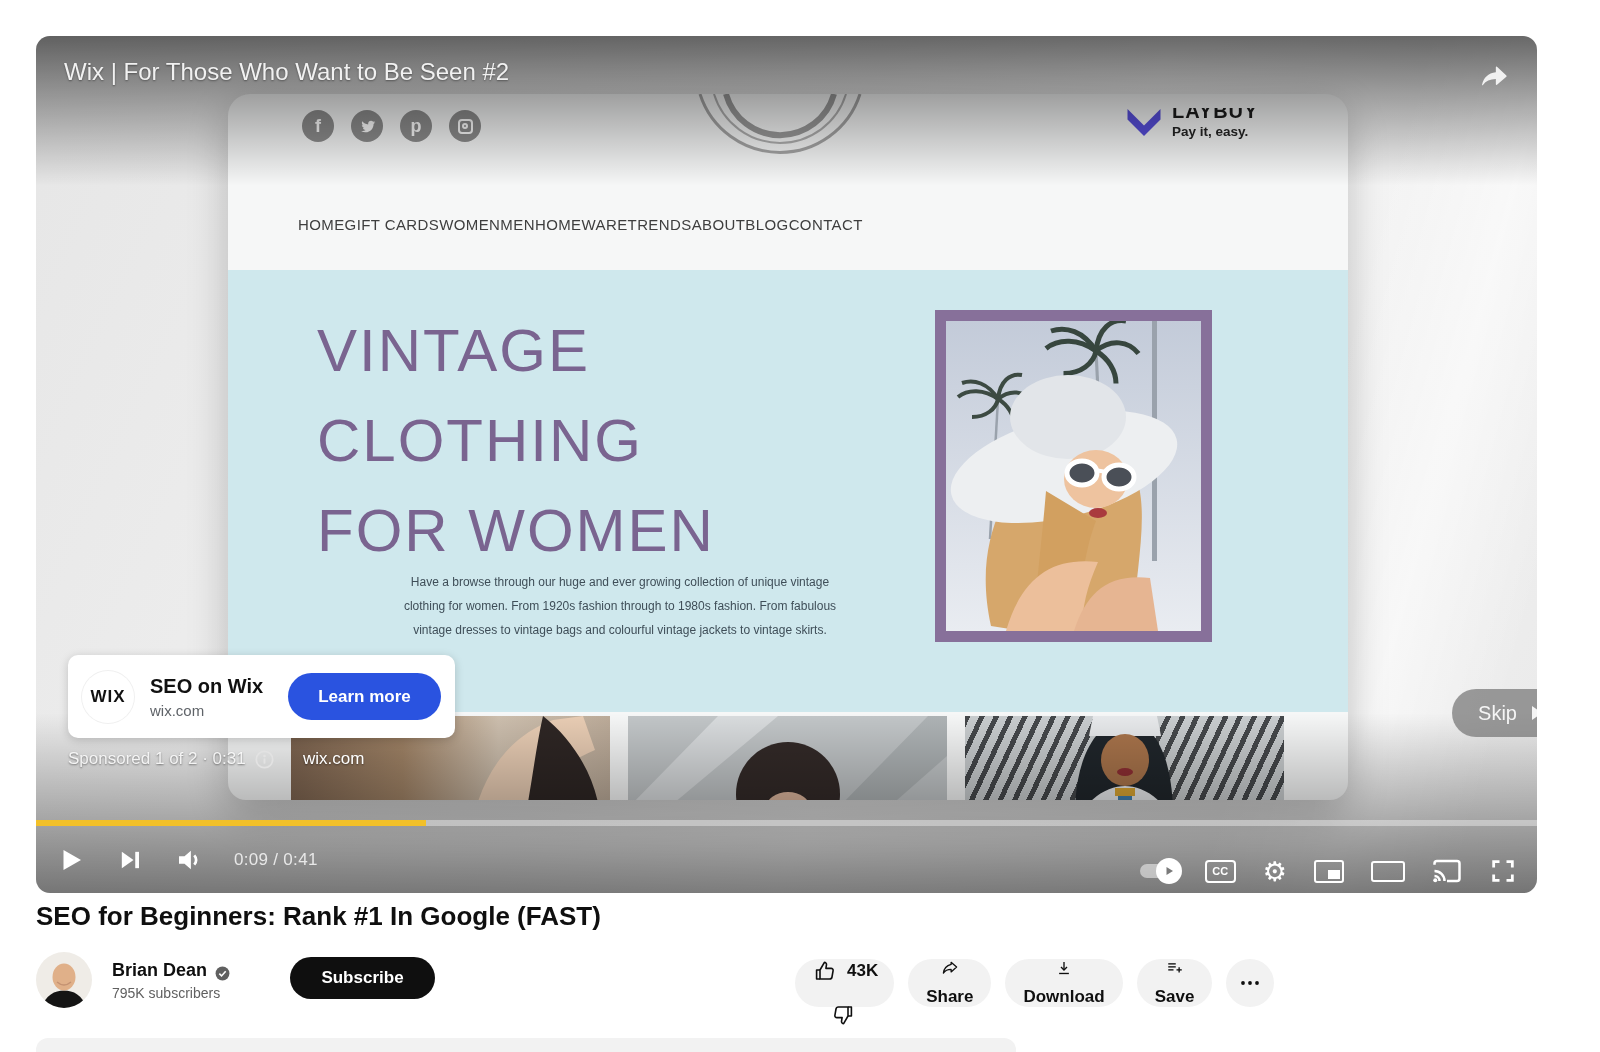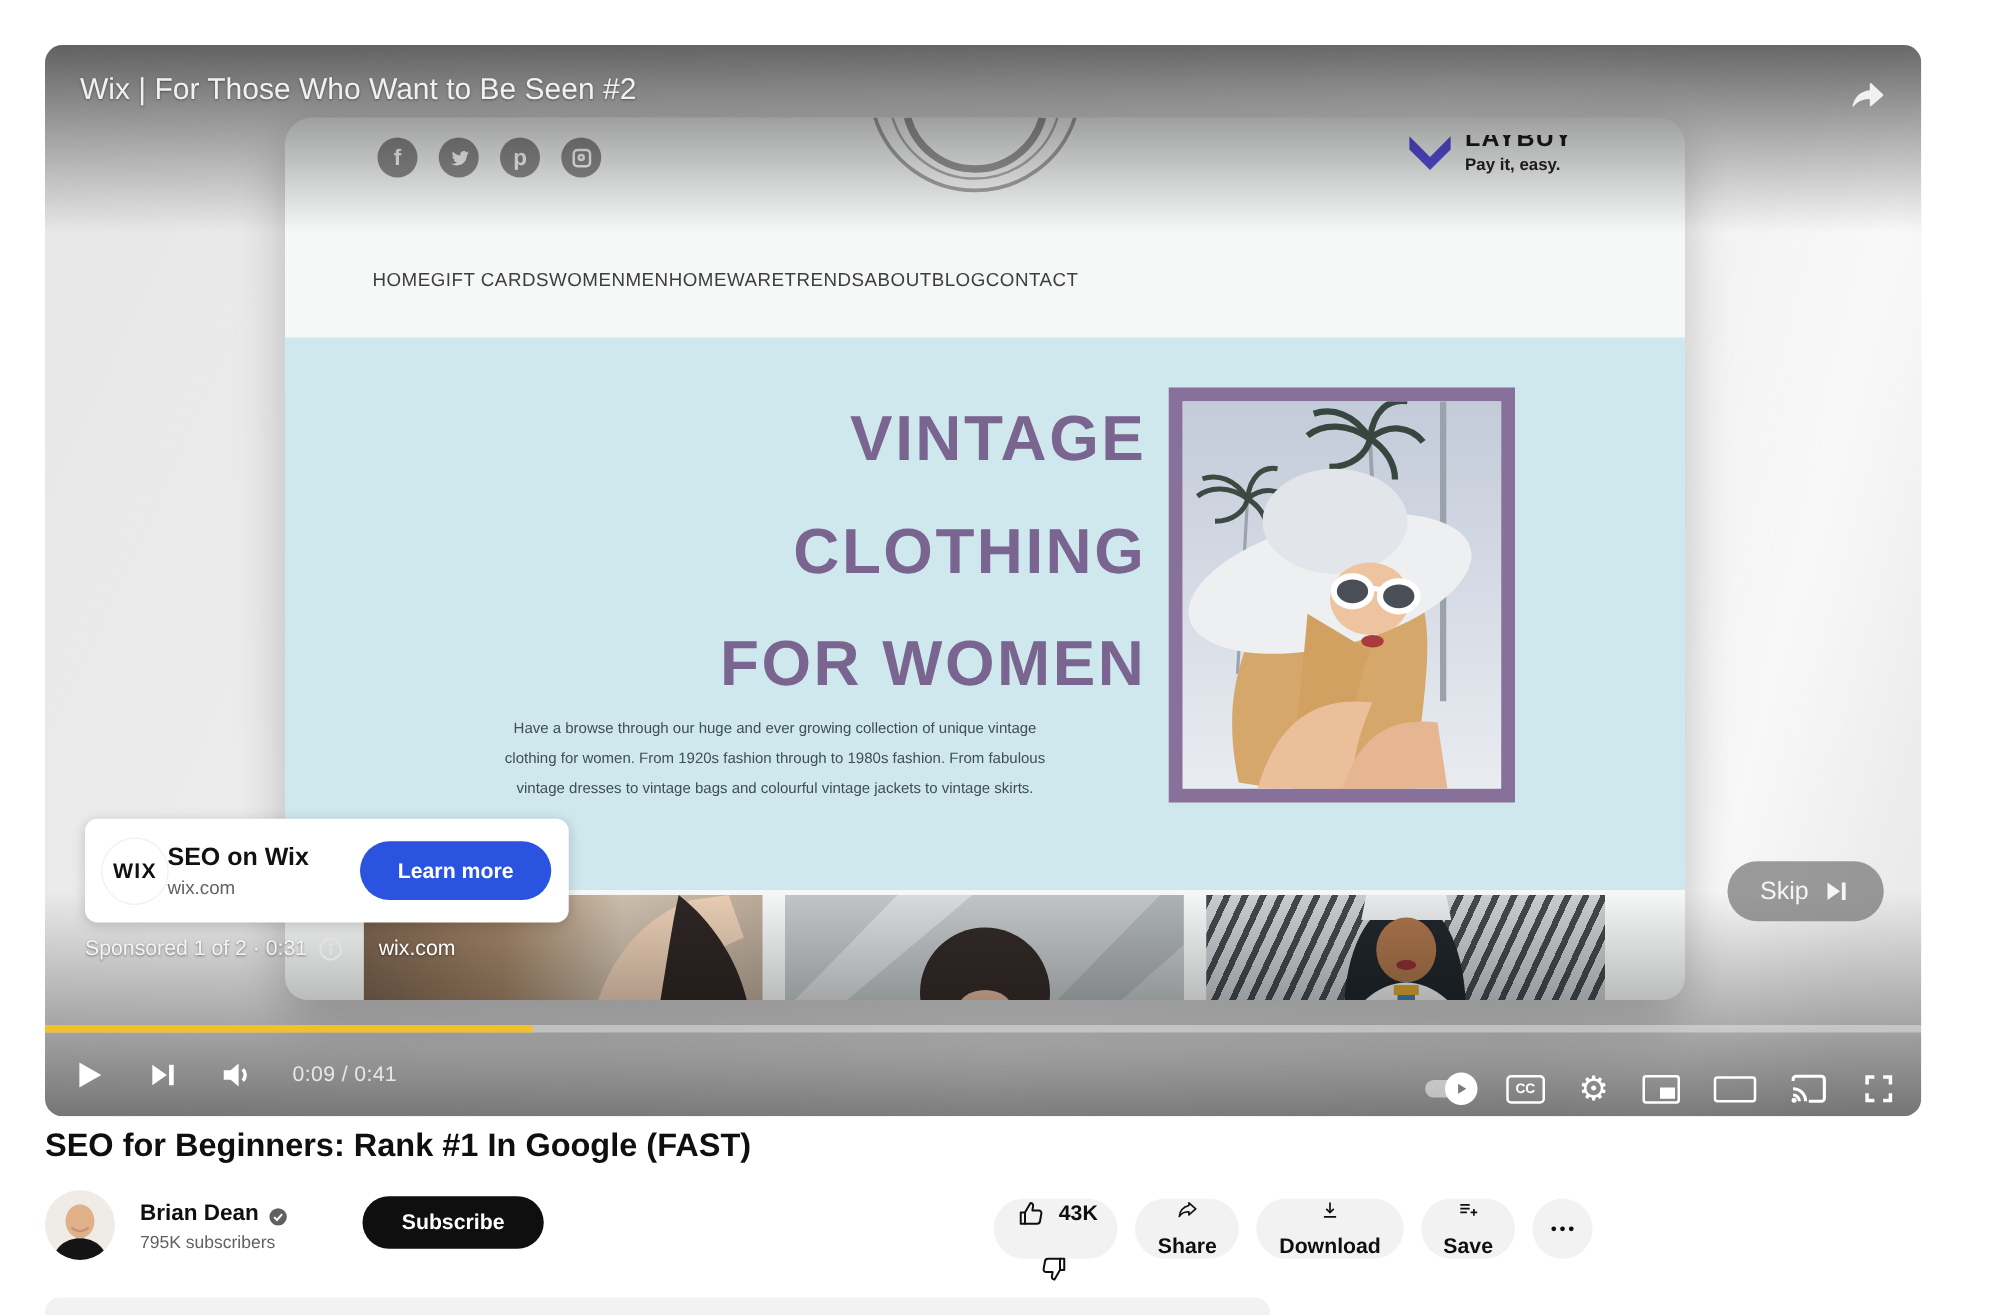--- a/index.html
+++ b/index.html
@@ -29,22 +29,22 @@
   .laybuy { position:absolute; left:898px; top:14px; display:flex; gap:10px; }
   .laybuy-chevron { width:36px; height:32px; }
   .laybuy-brand-clip { height:14px; overflow:hidden; }
   .laybuy-brand { display:block; font-size:20px; font-weight:bold; letter-spacing:1px;
                   color:#1c1c1c; transform:translateY(-8px); }
   .laybuy-tagline { font-size:13.5px; font-weight:bold; color:#242424; margin-top:2px; }
   .nav { position:absolute; left:70px; right:70px; top:122px; display:flex;
          justify-content:flex-start; font-size:15px; color:#3e3e3e; letter-spacing:.4px; }
   .nav span { cursor:default; }
   .hero { position:absolute; left:0; right:0; top:176px; height:442px; background:#cfe8ed; }
-  .hero-title { position:absolute; left:89px; width:600px; top:36px; text-align:right;
-                color:#7a6490; font-size:51px; font-weight:bold; letter-spacing:2px; line-height:90px; }
+  .hero-title { position:absolute; left:89px; width:600px; top:36px; text-align:left;
+                color:#7a6490; font-size:60px; font-weight:normal; letter-spacing:2px; line-height:90px; }
   .hero-para { position:absolute; left:128px; width:528px; top:300px; text-align:center;
                color:#3f4e58; font-size:12px; line-height:24px; }
   .hero-frame { position:absolute; left:707px; top:40px; width:277px; height:332px;
                 border:11px solid #87709a; background:#d5dbe5; overflow:hidden; }
   .thumb { position:absolute; top:622px; width:319px; height:92px; overflow:hidden; background:#b9b9b9; }
   .thumb-1 { left:63px; } .thumb-2 { left:400px; } .thumb-3 { left:737px;
              background:repeating-linear-gradient(115deg,#45484b 0 5px,#c9cdcf 5px 13px); }
 
   
   .top-grad { position:absolute; left:0; right:0; top:0; height:150px; pointer-events:none;
@@ -55,32 +55,32 @@
                    text-shadow:0 1px 2px rgba(0,0,0,.4); cursor:pointer; }
   .share-top { position:absolute; right:26px; top:22px; width:36px; height:34px; cursor:pointer; }
 
   .ad-card { position:absolute; left:32px; top:619px; width:387px; height:83px; background:#fff;
              border-radius:10px; box-shadow:0 2px 10px rgba(0,0,0,.18);
              display:flex; align-items:center; padding:0 14px 0 14px; }
   .wix-logo-circle { width:52px; height:52px; border-radius:50%; background:#fff;
                      box-shadow:0 0 0 1px #f0f0f0; display:flex; align-items:center;
                      justify-content:center; font-weight:bold; font-size:17px; letter-spacing:1px;
                      color:#111; flex:0 0 auto; }
-  .ad-card-text { flex:1; }
+  .ad-card-text { margin-left:16px; flex:1; }
   .ad-card-title { font-size:20px; font-weight:bold; color:#111; }
   .ad-card-url { font-size:15px; color:#5f6368; margin-top:4px; }
   .learn-more { width:153px; height:47px; border:none; border-radius:24px; background:#2a53e0;
                 color:#fff; font-size:17px; font-weight:bold; font-family:inherit; cursor:pointer;
                 flex:0 0 auto; }
   .sponsored-row { position:absolute; left:32px; top:713px; display:flex; align-items:center;
                    gap:9px; color:rgba(255,255,255,.88); font-size:17px;
                    text-shadow:0 1px 2px rgba(0,0,0,.45); }
   .site-link { position:absolute; left:267px; top:713px; color:#fff; font-size:17px;
                text-shadow:0 1px 2px rgba(0,0,0,.45); cursor:pointer; }
-  .skip-btn { position:absolute; left:1346px; top:653px; width:125px; height:48px;
+  .skip-btn { position:absolute; left:1416px; top:653px; width:125px; height:48px;
               border:none; border-radius:26px; background:rgba(118,118,118,.72); color:#f5f5f5;
               font-size:20px; font-family:inherit; display:flex; align-items:center;
               justify-content:center; gap:10px; cursor:pointer; }
 
   
   .progress { position:absolute; left:0; right:0; top:784px; height:6px;
               background:rgba(255,255,255,.38); cursor:pointer; }
   .progress-played { position:absolute; left:0; top:0; bottom:0; width:0; background:#f2c029; }
   .controls { position:absolute; left:0; right:0; top:798px; height:52px; display:flex;
               align-items:center; justify-content:space-between; padding:0 20px; }

